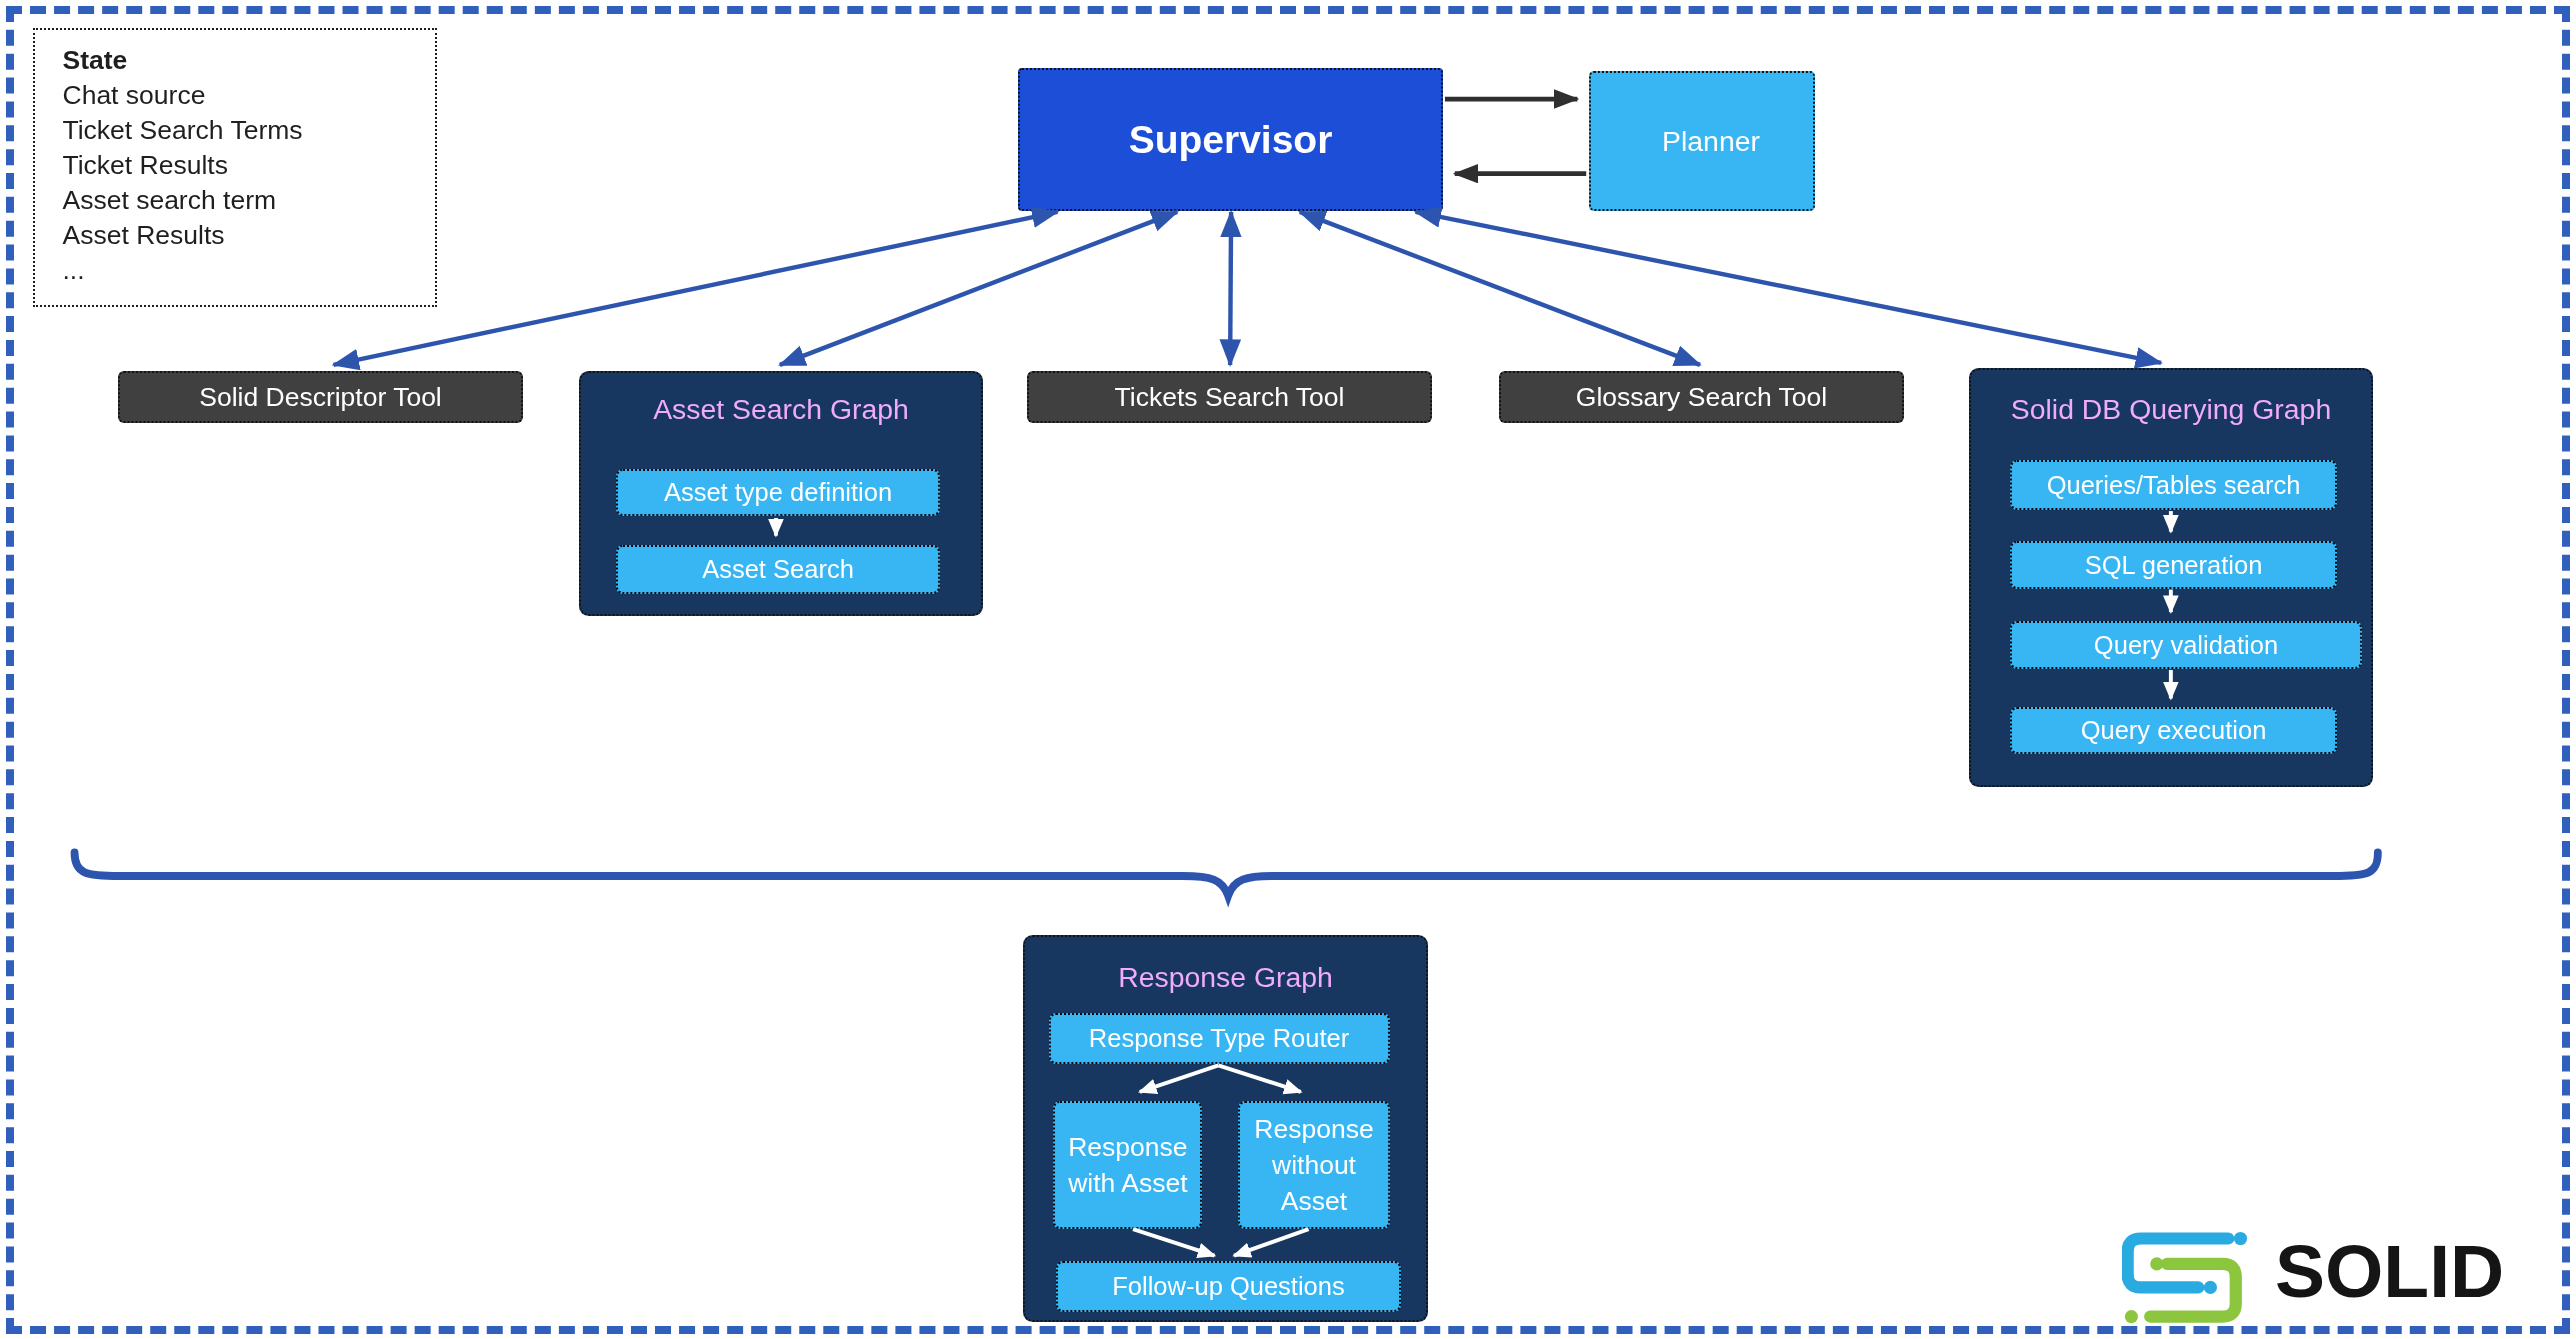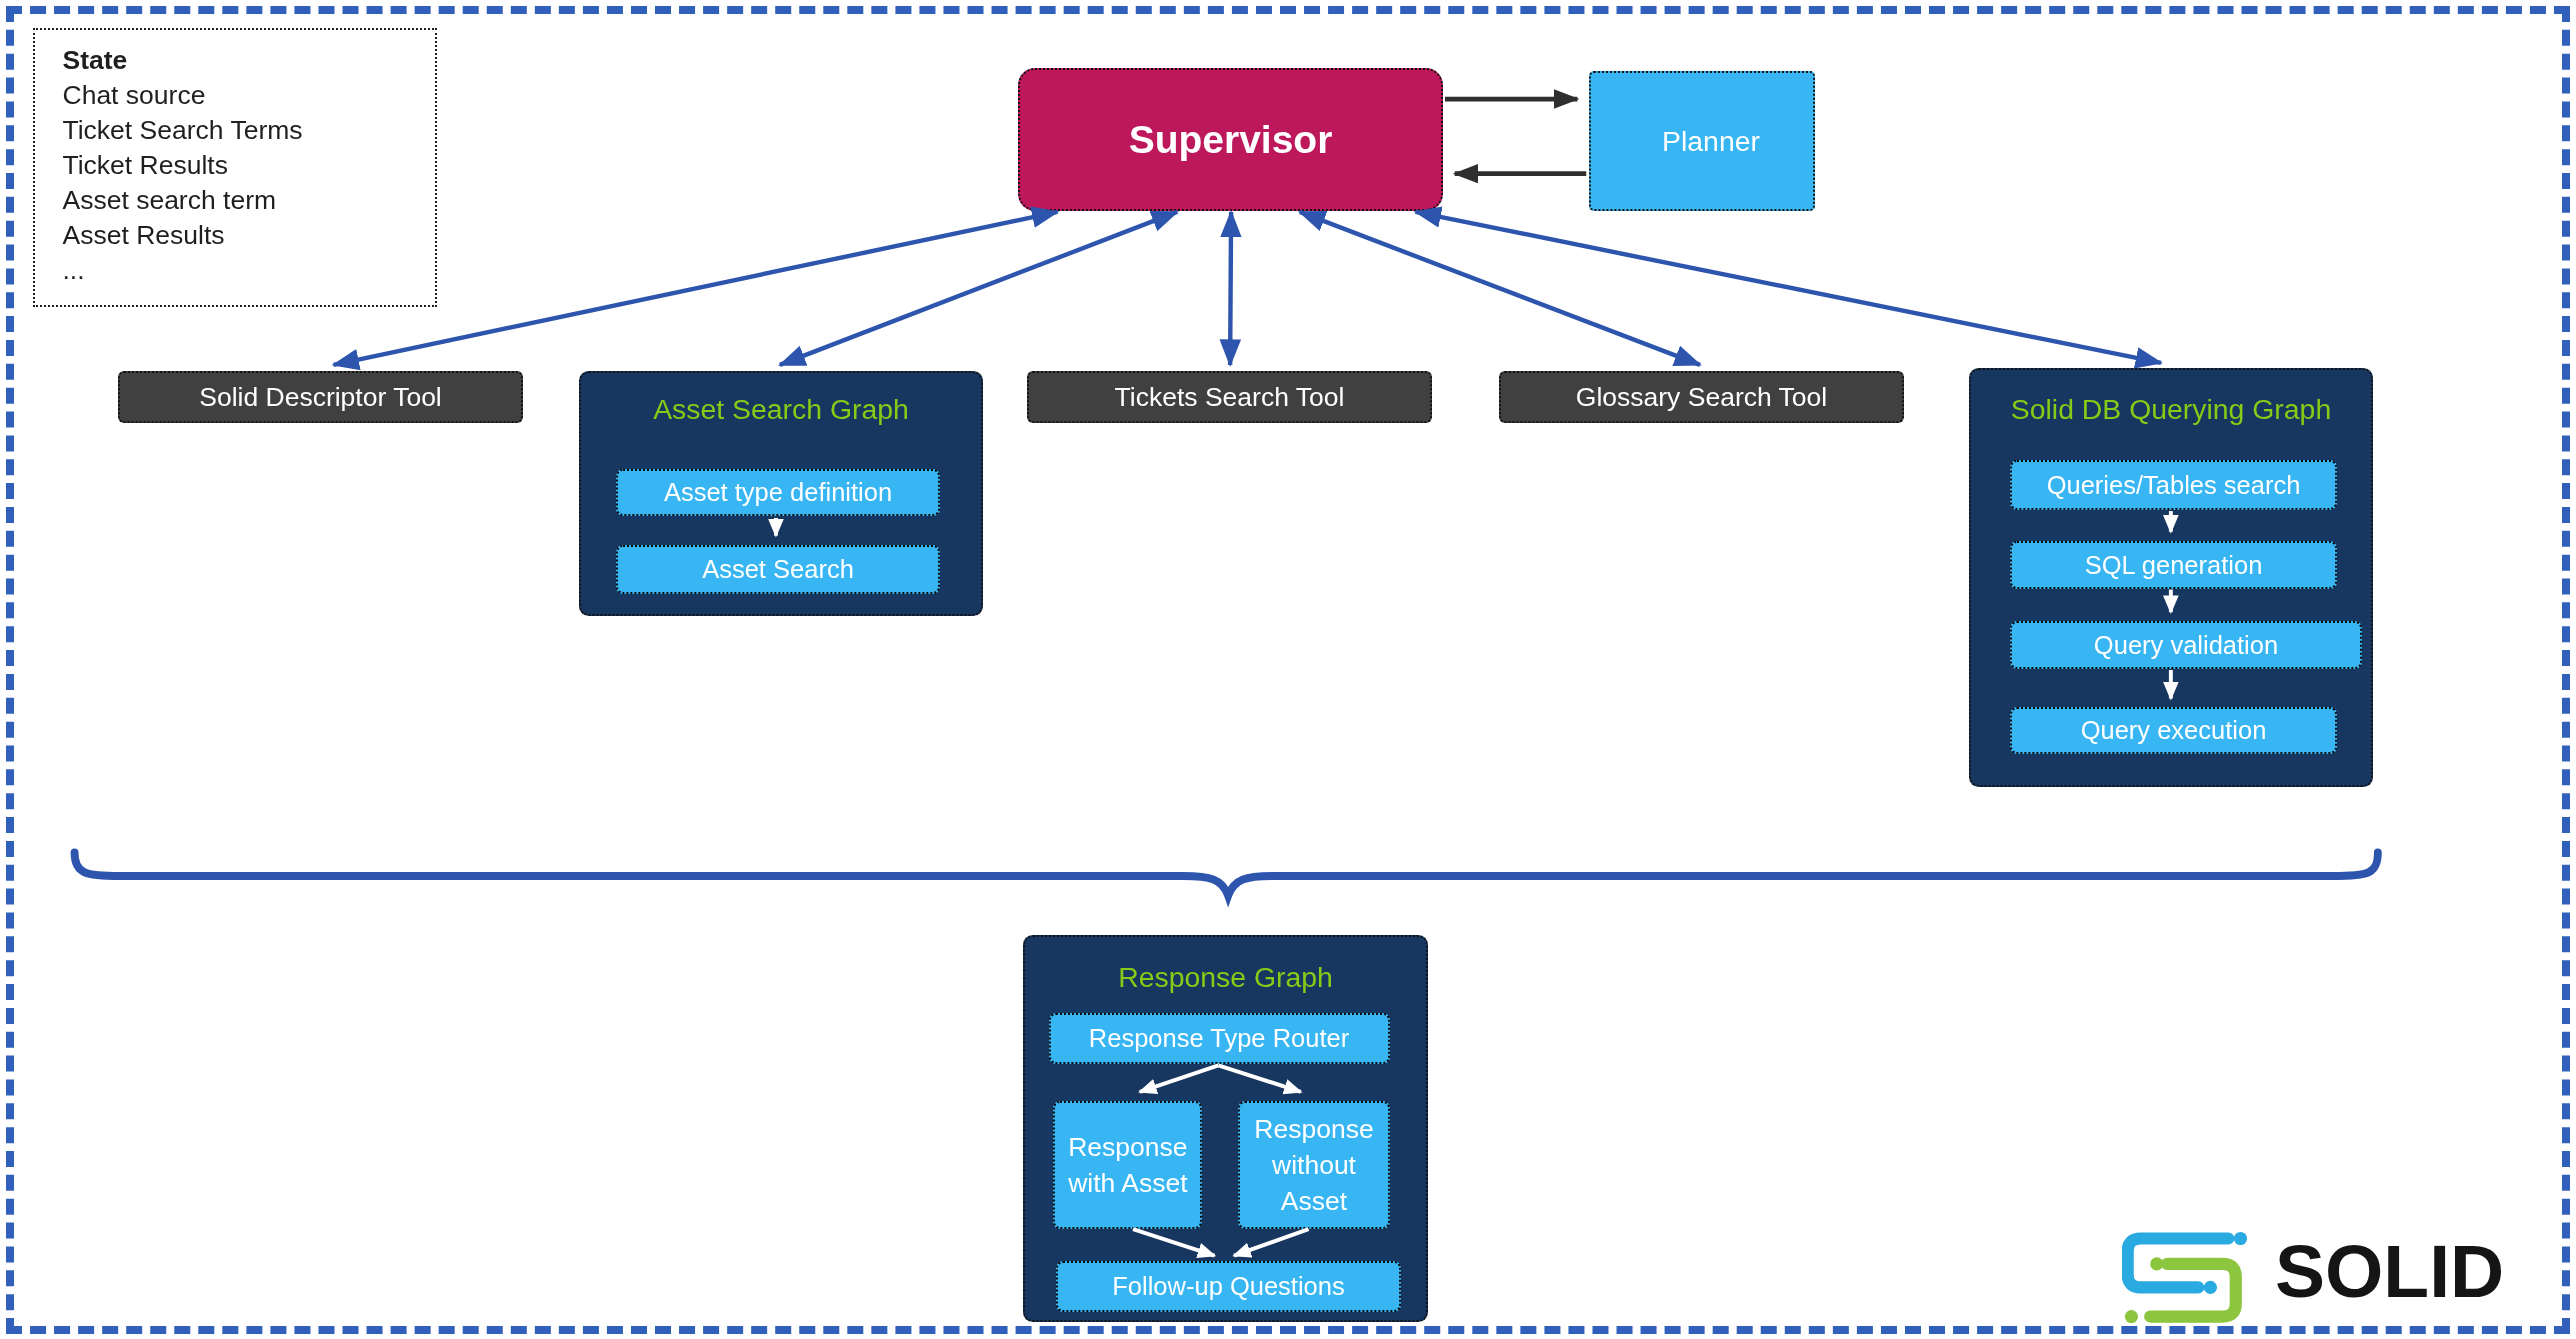--- a/index.html
+++ b/index.html
@@ -16,35 +16,35 @@
     position:absolute; left:33px; top:27.5px; width:404px; height:279px;
     border:2.9px dotted #1c1c1c; padding:13.7px 9.8px 0 27.5px;
     color:#1f1f1f; font-size:26.5px; line-height:35px;
   }
   .state-title { font-weight:bold; }
   .node {
     position:absolute; display:flex; align-items:center; justify-content:center;
     text-align:center; color:#ffffff;
   }
   .supervisor {
-    background:#be185d; border:2.9px dotted #111111; border-radius:17px;
+    background:#1d4ed8; border:2.9px dotted #111111; border-radius:4px;
     font-size:39px; font-weight:bold;
   }
   .planner {
     background:#38b6f3; border:2.9px dotted #111111; border-radius:4.9px; font-size:28.4px;
   }
   .tool {
     background:#404040; border:2px dotted #111111; border-radius:5.9px; font-size:26.5px;
   }
   .container-navy {
     position:absolute; background:#173660; border:2px dotted #111111; border-radius:9.8px;
     color:#ffffff;
   }
   .container-title {
-    position:absolute; left:0; right:0; text-align:center; font-size:28.4px; color:#84cc16;
+    position:absolute; left:0; right:0; text-align:center; font-size:28.4px; color:#f0abfc;
   }
   .inner-box {
     position:absolute; background:#38b6f3; border:2px dotted #0b0b0b; border-radius:7px;
     display:flex; align-items:center; justify-content:center; text-align:center;
     color:#ffffff; font-size:25.5px;
   }
   .branch-box { font-size:26.5px; line-height:36px; padding:0 13.7px; }
   svg.overlay {
     position:absolute; left:0; top:0; width:2576px; height:1340px; pointer-events:none;
   }

